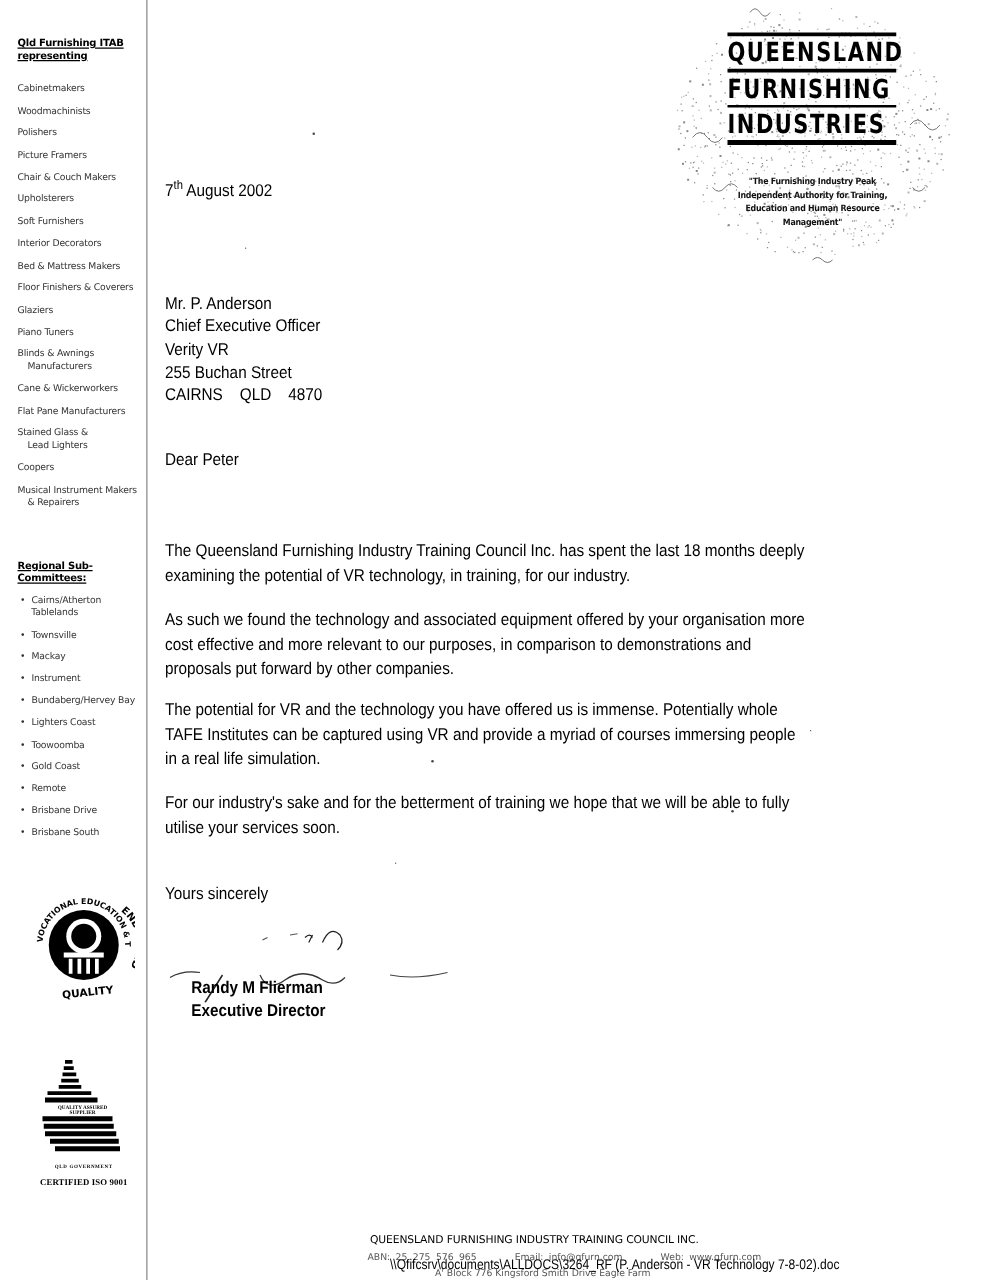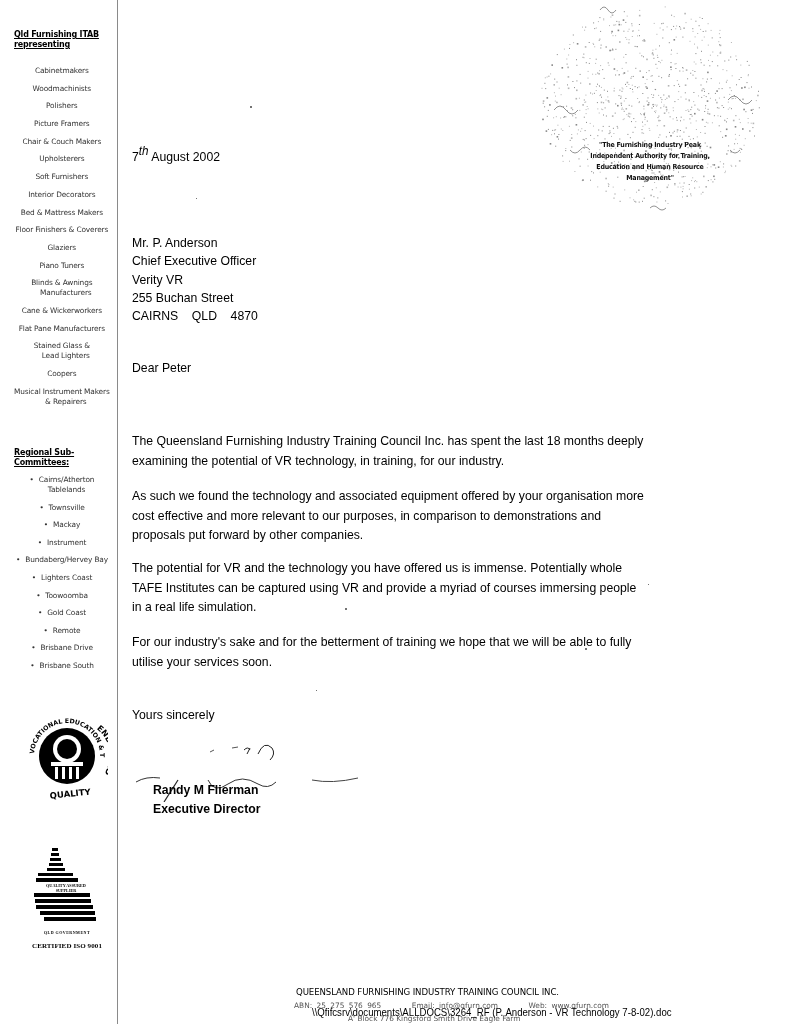--- a/index.html
+++ b/index.html
@@ -32,21 +32,21 @@
       letter-spacing: -0.2px;
       width: 100px;
     }
     .side-list {
       position: absolute; left: 14px; margin: 0; padding: 0;
       list-style: none;
       font-family: "DejaVu Sans", sans-serif;
       font-size: 7.4px; color: #333;
       letter-spacing: -0.15px;
     }
-    .side-list li { line-height: 10px; text-align: center; }
+    .side-list li { line-height: 10px; }
     .trade-list li { margin-bottom: 7.7px; }
     .trade-list li .sub { display: block; padding-left: 8px; }
     .region-list li { margin-bottom: 7.6px; }
     .region-list li::before { content: "•"; margin-right: 5px; }
     .region-list li .sub { display: block; padding-left: 9px; }
 
     .vet-logo { position: absolute; left: 26px; top: 704px; width: 82px; height: 100px; }
     .qas-logo { position: absolute; left: 28px; top: 846px; width: 76px; height: 90px; }
     .iso-text {
       position: absolute; left: 22px; top: 942px; width: 90px;
@@ -88,21 +88,21 @@
 
     
     .letter {
       position: absolute; left: 132px; top: 0; width: 560px;
       font-family: "Liberation Sans", sans-serif;
       font-size: 13.6px; color: #000;
       transform-origin: left top;
     }
     .narrow { display: inline-block; transform: scaleX(0.90); transform-origin: left center; white-space: nowrap; }
     .date { position: absolute; top: 143px; }
-    .date sup { font-size: 13px; vertical-align: 6px; font-style: italic; }
+    .date sup { font-size: 10px; vertical-align: 6px; }
     .address { position: absolute; top: 234px; line-height: 18.3px; }
     .address div { white-space: pre; }
     .salutation { position: absolute; top: 360px; }
     .para { position: absolute; left: 0; line-height: 19.5px; width: 600px; }
     .para .line { display: block; white-space: nowrap; transform: scaleX(0.90); transform-origin: left center; }
     .closing { position: absolute; top: 707px; }
     .signature-wrap { position: absolute; left: 0; top: 742px; width: 240px; height: 50px; }
     .signature-text {
       position: absolute; left: 17px; top: 13px;
       font-family: "Liberation Sans", sans-serif;
@@ -1126,20 +1126,29 @@
       <rect x="98.3" y="29.8" width="1" height="1" fill="#b5b5b5"></rect>
       <rect x="95.3" y="121.1" width="1" height="1" fill="#b5b5b5"></rect>
       <rect x="16.6" y="136.0" width="1.6" height="1.6" fill="#888"></rect>
       <path d="M14 110 q6 -8 12 0 t12 0" stroke="#777" stroke-width="0.8" fill="none"></path>
       <path d="M188 100 q6 -8 12 0 t12 0" stroke="#777" stroke-width="0.8" fill="none"></path>
       <path d="M60 10 q4 -6 8 0 t8 0" stroke="#777" stroke-width="0.8" fill="none"></path>
       <path d="M30 150 q5 6 10 0 t10 0" stroke="#777" stroke-width="0.8" fill="none"></path>
       <path d="M190 150 q5 6 10 0" stroke="#777" stroke-width="0.8" fill="none"></path>
       <path d="M110 208 q4 -4 8 0 t8 0" stroke="#777" stroke-width="0.8" fill="none"></path>
     </svg>
+  <div class="brand-lines">
+    <div class="brand-bar"></div>
+    <div class="brand-word">QUEENSLAND</div>
+    <div class="brand-bar"></div>
+    <div class="brand-word">FURNISHING</div>
+    <div class="brand-bar" style="height:2px"></div>
+    <div class="brand-word">INDUSTRIES</div>
+    <div class="brand-bar" style="height:4px"></div>
+  </div>
   <div class="brand-tagline">"The Furnishing Industry Peak Independent Authority for Training, Education and Human Resource Management"</div>
 </div>
 
 <div class="letter">
   <div class="date">
     <span class="narrow"><span>7</span><sup>th</sup><span> August 2002</span></span>
   </div>
 
   <div class="address">
     <div class="narrow" style="display:block">Mr. P. Anderson</div>

